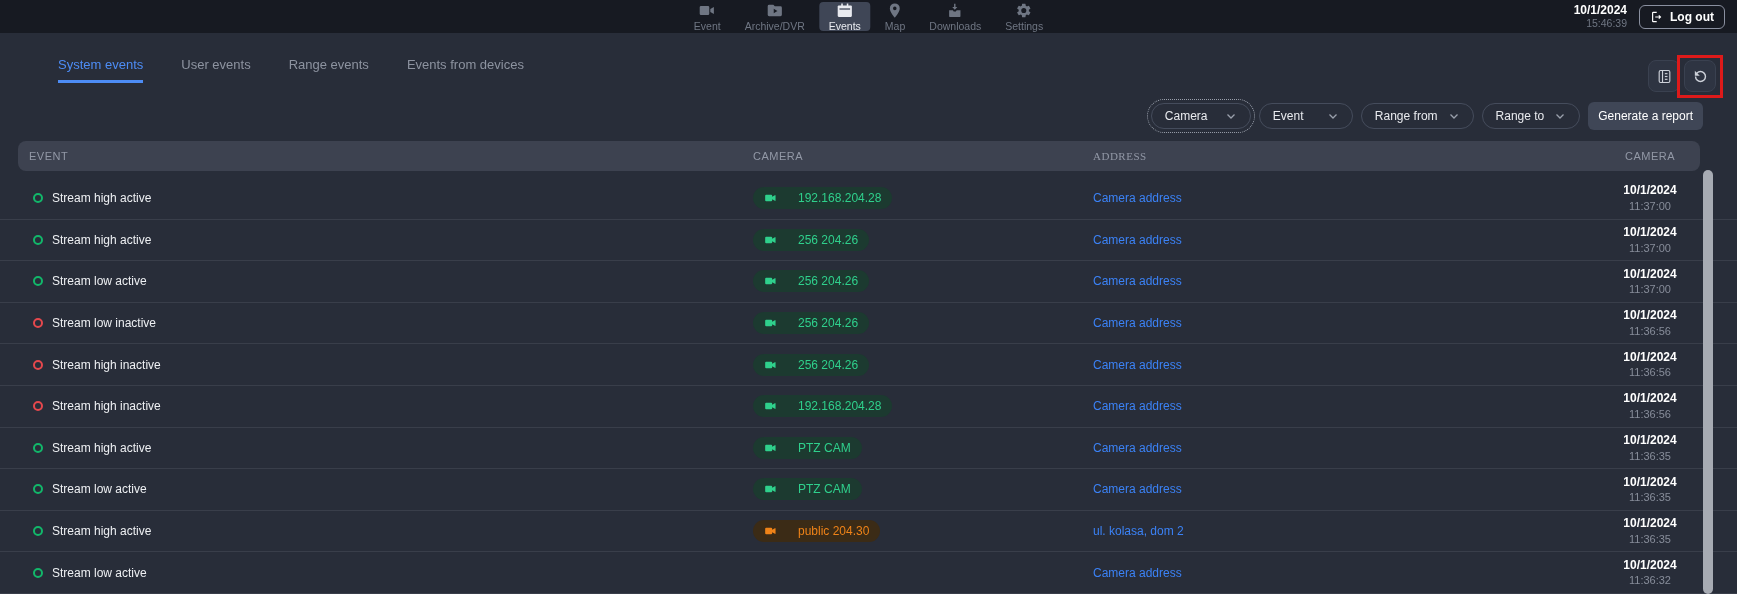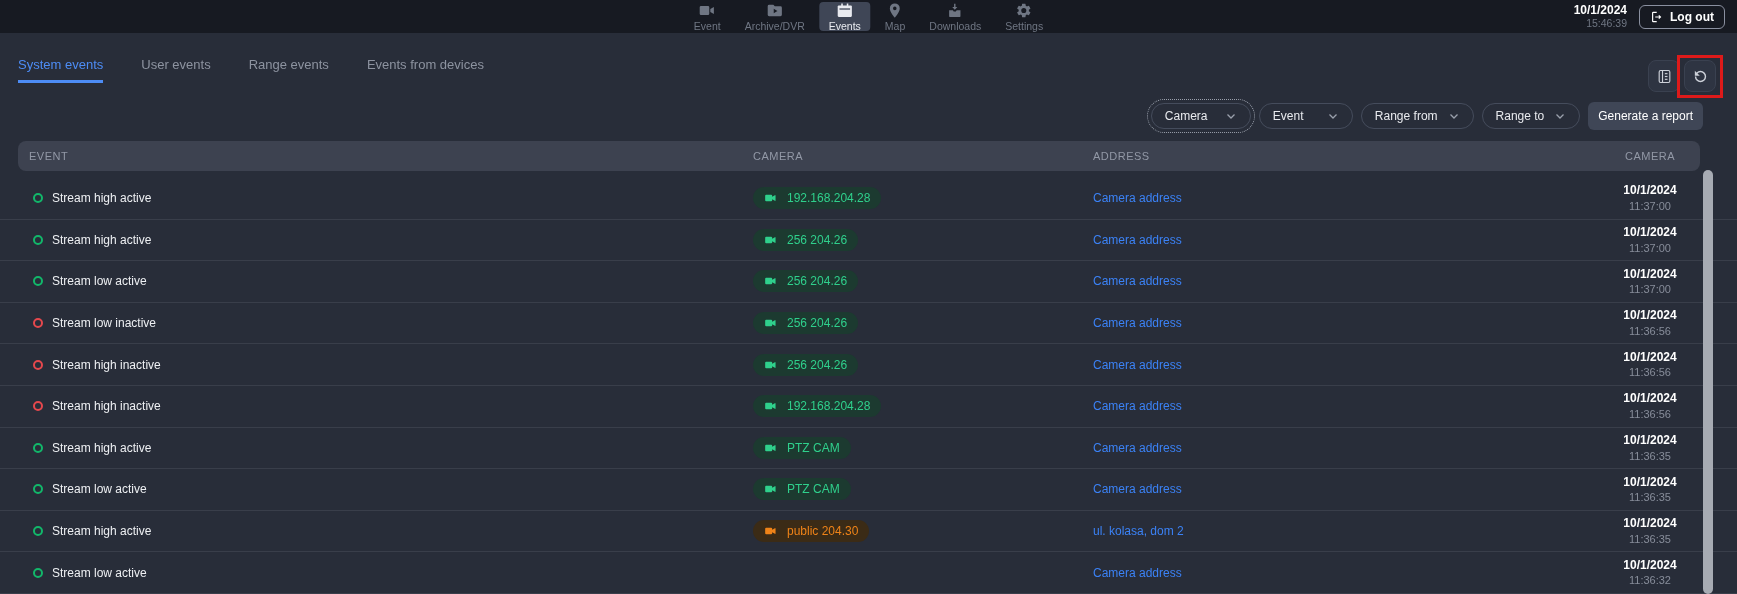--- a/index.html
+++ b/index.html
@@ -22,52 +22,52 @@
   .datetime { text-align:right; line-height:1.2; }
   .dt-date { color:#ffffff; font-weight:bold; font-size:12px; }
   .dt-time { color:#6f7683; font-size:10.5px; }
   .logout-btn { display:flex; align-items:center; gap:6px; border:1px solid #8a90a0; border-radius:6px; padding:4px 10px; color:#fff; font-size:12px; font-weight:bold; cursor:pointer; background:transparent; }
   .logout-btn svg { width:14px; height:14px; }
 
   
   .tabsrow { position:absolute; top:33px; left:0; right:0; height:62px; }
   .tabs { position:absolute; left:18px; top:24px; display:flex; gap:38px; }
   .tab { font-size:13px; color:#8d93a0; padding-bottom:11px; cursor:pointer; white-space:nowrap; }
-  .tab.active { color:#4d8cf5; border-bottom:3px solid #4d8cf5; padding-bottom:8px; }
+  .tab.active { color:#4d8cf5; border-bottom:3px solid #4d8cf5; padding-bottom:8px;margin-left:40px; }
   .toolbar-btn { position:absolute; top:27px; width:32px; height:32px; border:1px solid #3a4150; background:#2e3442; border-radius:8px; display:flex; align-items:center; justify-content:center; color:#cdd1d9; cursor:pointer; }
   .toolbar-btn svg { width:17px; height:17px; }
   .btn-report-view { right:57px; }
   .btn-refresh { right:21px; }
   .annotation-box { position:absolute; left:1677px; top:55px; width:46px; height:43px; border:3px solid #de1a1a; z-index:6; pointer-events:none; }
 
   
   .filterrow { position:absolute; top:95px; left:0; right:0; height:40px; }
   .filters { position:absolute; right:34px; top:7px; display:flex; gap:8px; align-items:center; }
   .pill { height:26px; display:flex; align-items:center; justify-content:space-between; gap:10px; border:1px solid #454c5c; border-radius:14px; padding:0 13px; color:#e8eaee; font-size:12px; cursor:pointer; white-space:nowrap; background:transparent; }
   .pill .chev { width:12px; height:12px; color:#9aa0ac; }
   .pill-camera { width:100px; outline:1px dotted #9aa0ac; outline-offset:3px; }
   .pill-event  { width:94px; }
   .report-btn { height:28px; background:#3f4656; border:none; border-radius:6px; padding:0 10px; color:#fff; font-size:12px; display:flex; align-items:center; cursor:pointer; white-space:nowrap; }
 
   
   .table-header { position:absolute; top:141px; left:18px; width:1682px; height:30px; background:#3d4250; border-radius:8px; z-index:1; }
   .th { position:absolute; top:0; height:30px; display:flex; align-items:center; color:#9298a6; font-size:11px; letter-spacing:.5px; }
   .th-event   { left:11px; }
   .th-camera  { left:735px; }
-  .th-address { left:1075px; }
+  .th-address { left:1075px;font-family:Liberation Serif, serif; }
   .th-created { left:1562px; width:140px; justify-content:center; }
 
   .tbody { position:absolute; top:178px; left:0; right:0; bottom:0; }
   .row { position:relative; height:41.6px; border-bottom:1px solid #393e4a; cursor:pointer; }
   .cell-event { position:absolute; left:33px; top:0; height:100%; display:flex; align-items:center; gap:9px; }
   .ring { width:10px; height:10px; border-radius:50%; border:2px solid #12b76a; }
   .ring.err { border-color:#e5484d; }
   .ev-text { color:#eef0f3; font-size:12px; white-space:nowrap; }
   .cell-camera { position:absolute; left:753px; top:0; height:100%; display:flex; align-items:center; }
-  .badge { display:flex; align-items:center; gap:9px; height:22px; border-radius:12px; padding:0 11px; font-size:12px; white-space:nowrap; }
+  .badge { display:flex; align-items:center; gap:20px; height:22px; border-radius:12px; padding:0 11px; font-size:12px; white-space:nowrap; }
   .badge svg { width:14px; height:14px; }
   .badge.green  { background:#1c3a30; color:#2fd08c; }
   .badge.orange { background:#3b2b16; color:#ef8318; }
   .cell-address { position:absolute; left:1093px; top:0; height:100%; display:flex; align-items:center; color:#3b82f6; font-size:12px; }
   .cell-created { position:absolute; left:1580px; width:140px; top:0; height:100%; display:flex; flex-direction:column; align-items:center; justify-content:center; line-height:1.3; }
   .cr-date { color:#ffffff; font-size:12px; font-weight:bold; }
   .cr-time { color:#878d9a; font-size:11px; }
 
   .scrollbar { position:absolute; left:1703px; top:170px; bottom:0; width:10px; background:#a7abb3; border-radius:6px; z-index:5; cursor:pointer; }
 </style>

